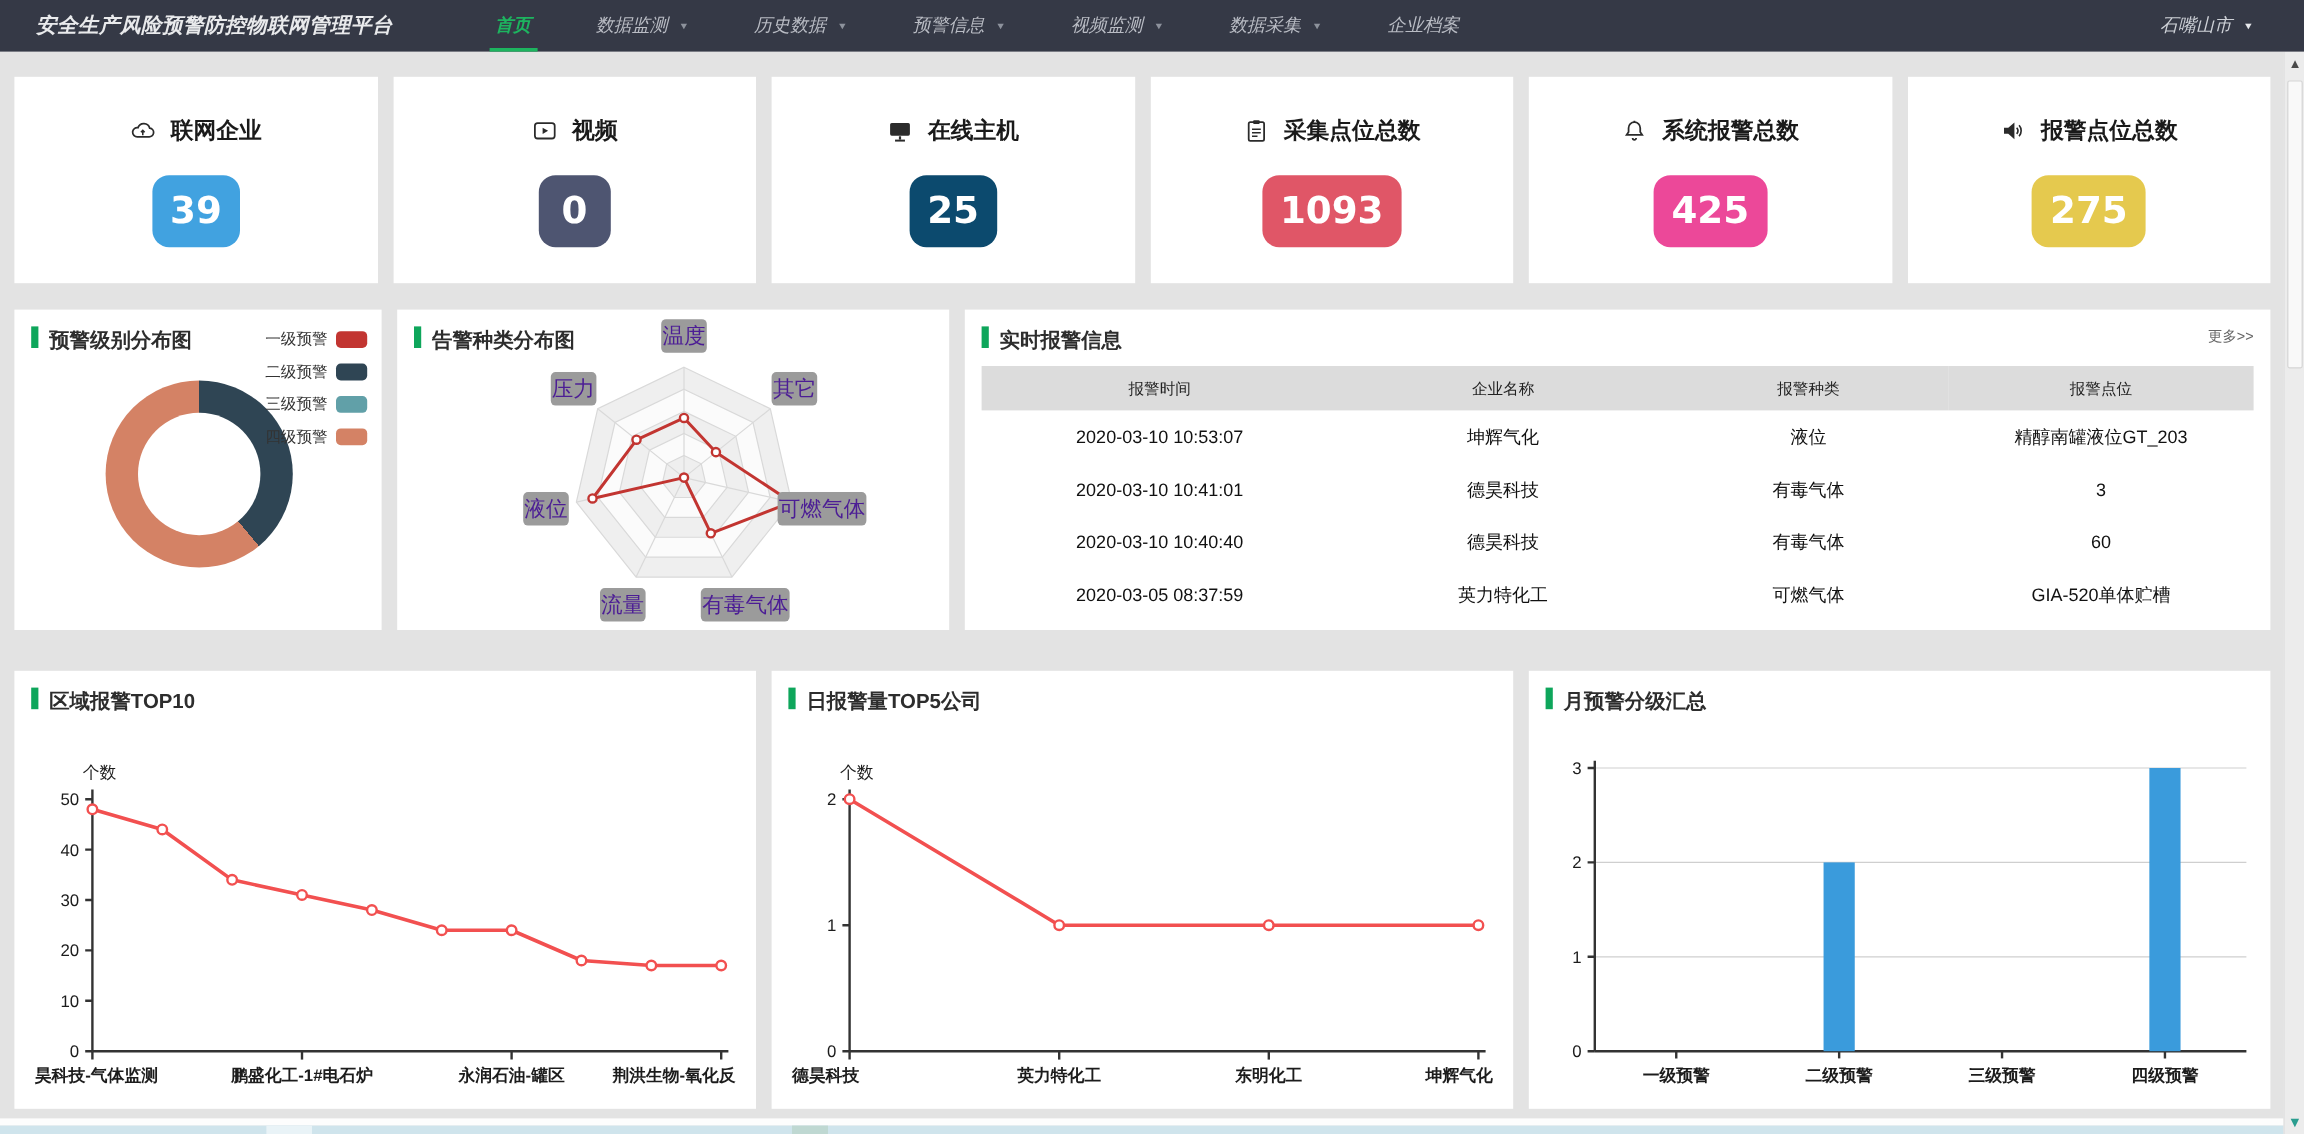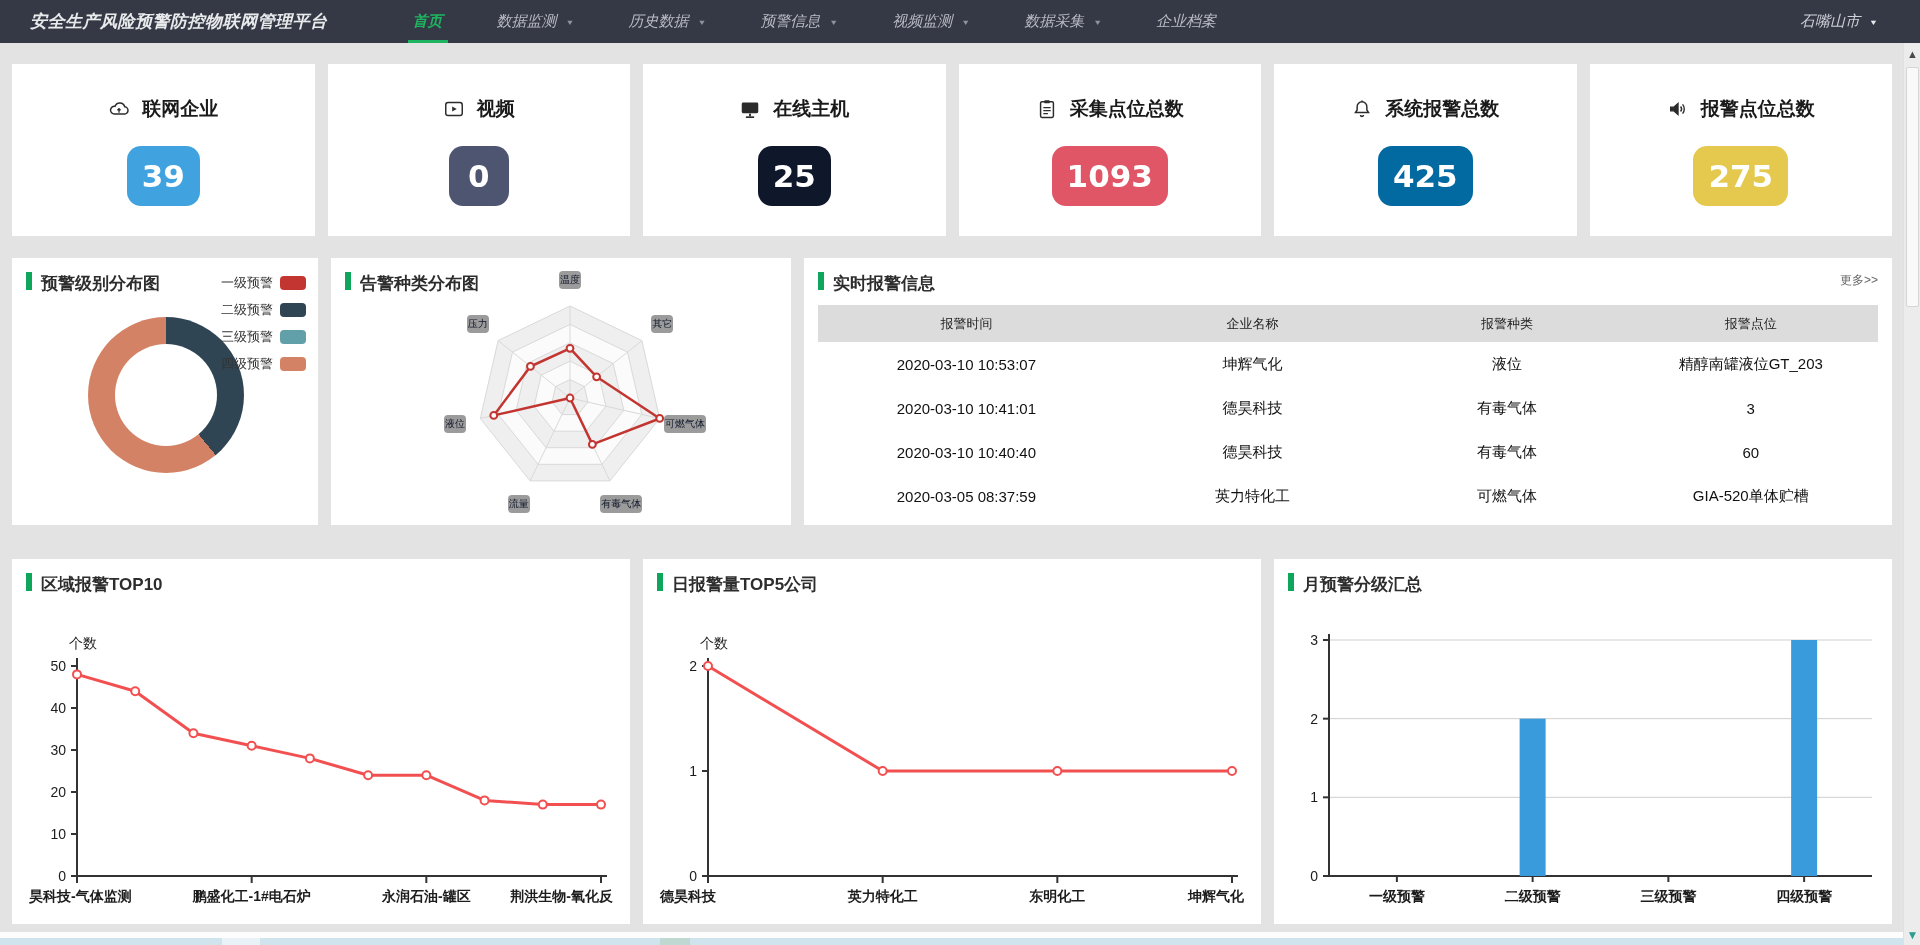--- a/index.html
+++ b/index.html
@@ -51,22 +51,22 @@
   .donut { position:absolute; left:76px; top:59px; width:156px; height:156px; border-radius:50%; }
   .donut::after { content:""; position:absolute; inset:27px; background:#fff; border-radius:50%; }
   .legend { position:absolute; top:16px; right:12px; display:flex; flex-direction:column; gap:9px; z-index:2; }
   .legend-row { display:flex; align-items:center; justify-content:flex-end; gap:7px; cursor:pointer; }
   .legend-label { font-size:13px; color:#333; }
   .legend-swatch { width:26px; height:14px; border-radius:4px; }
   
   .radar-wrap { position:absolute; inset:0; }
   .radar-wrap svg { position:absolute; inset:0; }
   .radar-label {
-    position:absolute; transform:translate(-50%,-50%); background:#9b9b9b; color:#0f172a;
-    font-size:10px; padding:2px 1px; border-radius:4px; white-space:nowrap;
+    position:absolute; transform:translate(-50%,-50%); background:#9b9b9b; color:#4c1d95;
+    font-size:18px; padding:2px 1px; border-radius:4px; white-space:nowrap;
   }
   
   .alarm-table { width:calc(100% - 28px); margin:10px 14px 0 14px; border-collapse:collapse; table-layout:fixed; }
   .alarm-table th { background:#dcdcdc; height:37px; font-size:13px; font-weight:normal; color:#222; }
   .alarm-table td { height:44px; text-align:center; font-size:15px; color:#111; }
   
   .chart-svg { display:block; margin:4px auto 0 auto; overflow:hidden; }
   
   .scrollbar { position:absolute; top:43px; right:0; bottom:0; width:17px; background:#ececec; border-left:1px solid #e0e0e0; }
   .sb-arrow { position:absolute; left:0; width:17px; height:17px; display:flex; align-items:center; justify-content:center; cursor:pointer; }
@@ -148,21 +148,21 @@
         <div class="stat-title">
           <span class="stat-icon">
             <svg viewBox="0 0 24 24">
               <rect x="3" y="5" width="18" height="11.5" rx="1.5" fill="#2b2b2b"></rect>
               <rect x="11" y="17" width="2" height="3" fill="#2b2b2b"></rect>
               <rect x="7.5" y="20" width="9" height="1.8" fill="#2b2b2b"></rect>
             </svg>
           </span>
           <span>在线主机</span>
         </div>
-        <div class="stat-badge" style="background: #0f172a;">25</div>
+        <div class="stat-badge" style="background: #0c4a6e;">25</div>
       </div>
       <div class="card stat-card">
         <div class="stat-title">
           <span class="stat-icon">
             <svg viewBox="0 0 24 24" fill="none" stroke="#2b2b2b" stroke-width="1.6">
               <rect x="5" y="4.2" width="14" height="17" rx="1.5"></rect>
               <rect x="9" y="2.4" width="6" height="3.4" rx="1" fill="#2b2b2b" stroke="none"></rect>
               <path d="M8 10.5h8M8 13.8h8M8 17h5" stroke-width="1.4"></path>
             </svg>
           </span>
@@ -174,21 +174,21 @@
         <div class="stat-title">
           <span class="stat-icon">
             <svg viewBox="0 0 24 24" fill="none" stroke="#2b2b2b" stroke-width="1.6">
               <path d="M12 4.2a5.3 5.3 0 0 1 5.3 5.3v3.6l1.8 2.7H4.9l1.8-2.7V9.5A5.3 5.3 0 0 1 12 4.2z"></path>
               <path d="M12 2.8v1.4"></path>
               <path d="M10.4 18.6a1.6 1.6 0 0 0 3.2 0"></path>
             </svg>
           </span>
           <span>系统报警总数</span>
         </div>
-        <div class="stat-badge" style="background: #0369a1; text-align: center;">425</div>
+        <div class="stat-badge" style="background: #ec4899; text-align: center;">425</div>
       </div>
       <div class="card stat-card">
         <div class="stat-title">
           <span class="stat-icon">
             <svg viewBox="0 0 24 24" fill="none" stroke="#2b2b2b" stroke-width="1.5">
               <path d="M4 10h3.4L12 6v12l-4.6-4H4z" fill="#2b2b2b"></path>
               <path d="M14.8 9.2a4.3 4.3 0 0 1 0 5.6M17 7a7.6 7.6 0 0 1 0 10"></path>
             </svg>
           </span>
           <span>报警点位总数</span>

